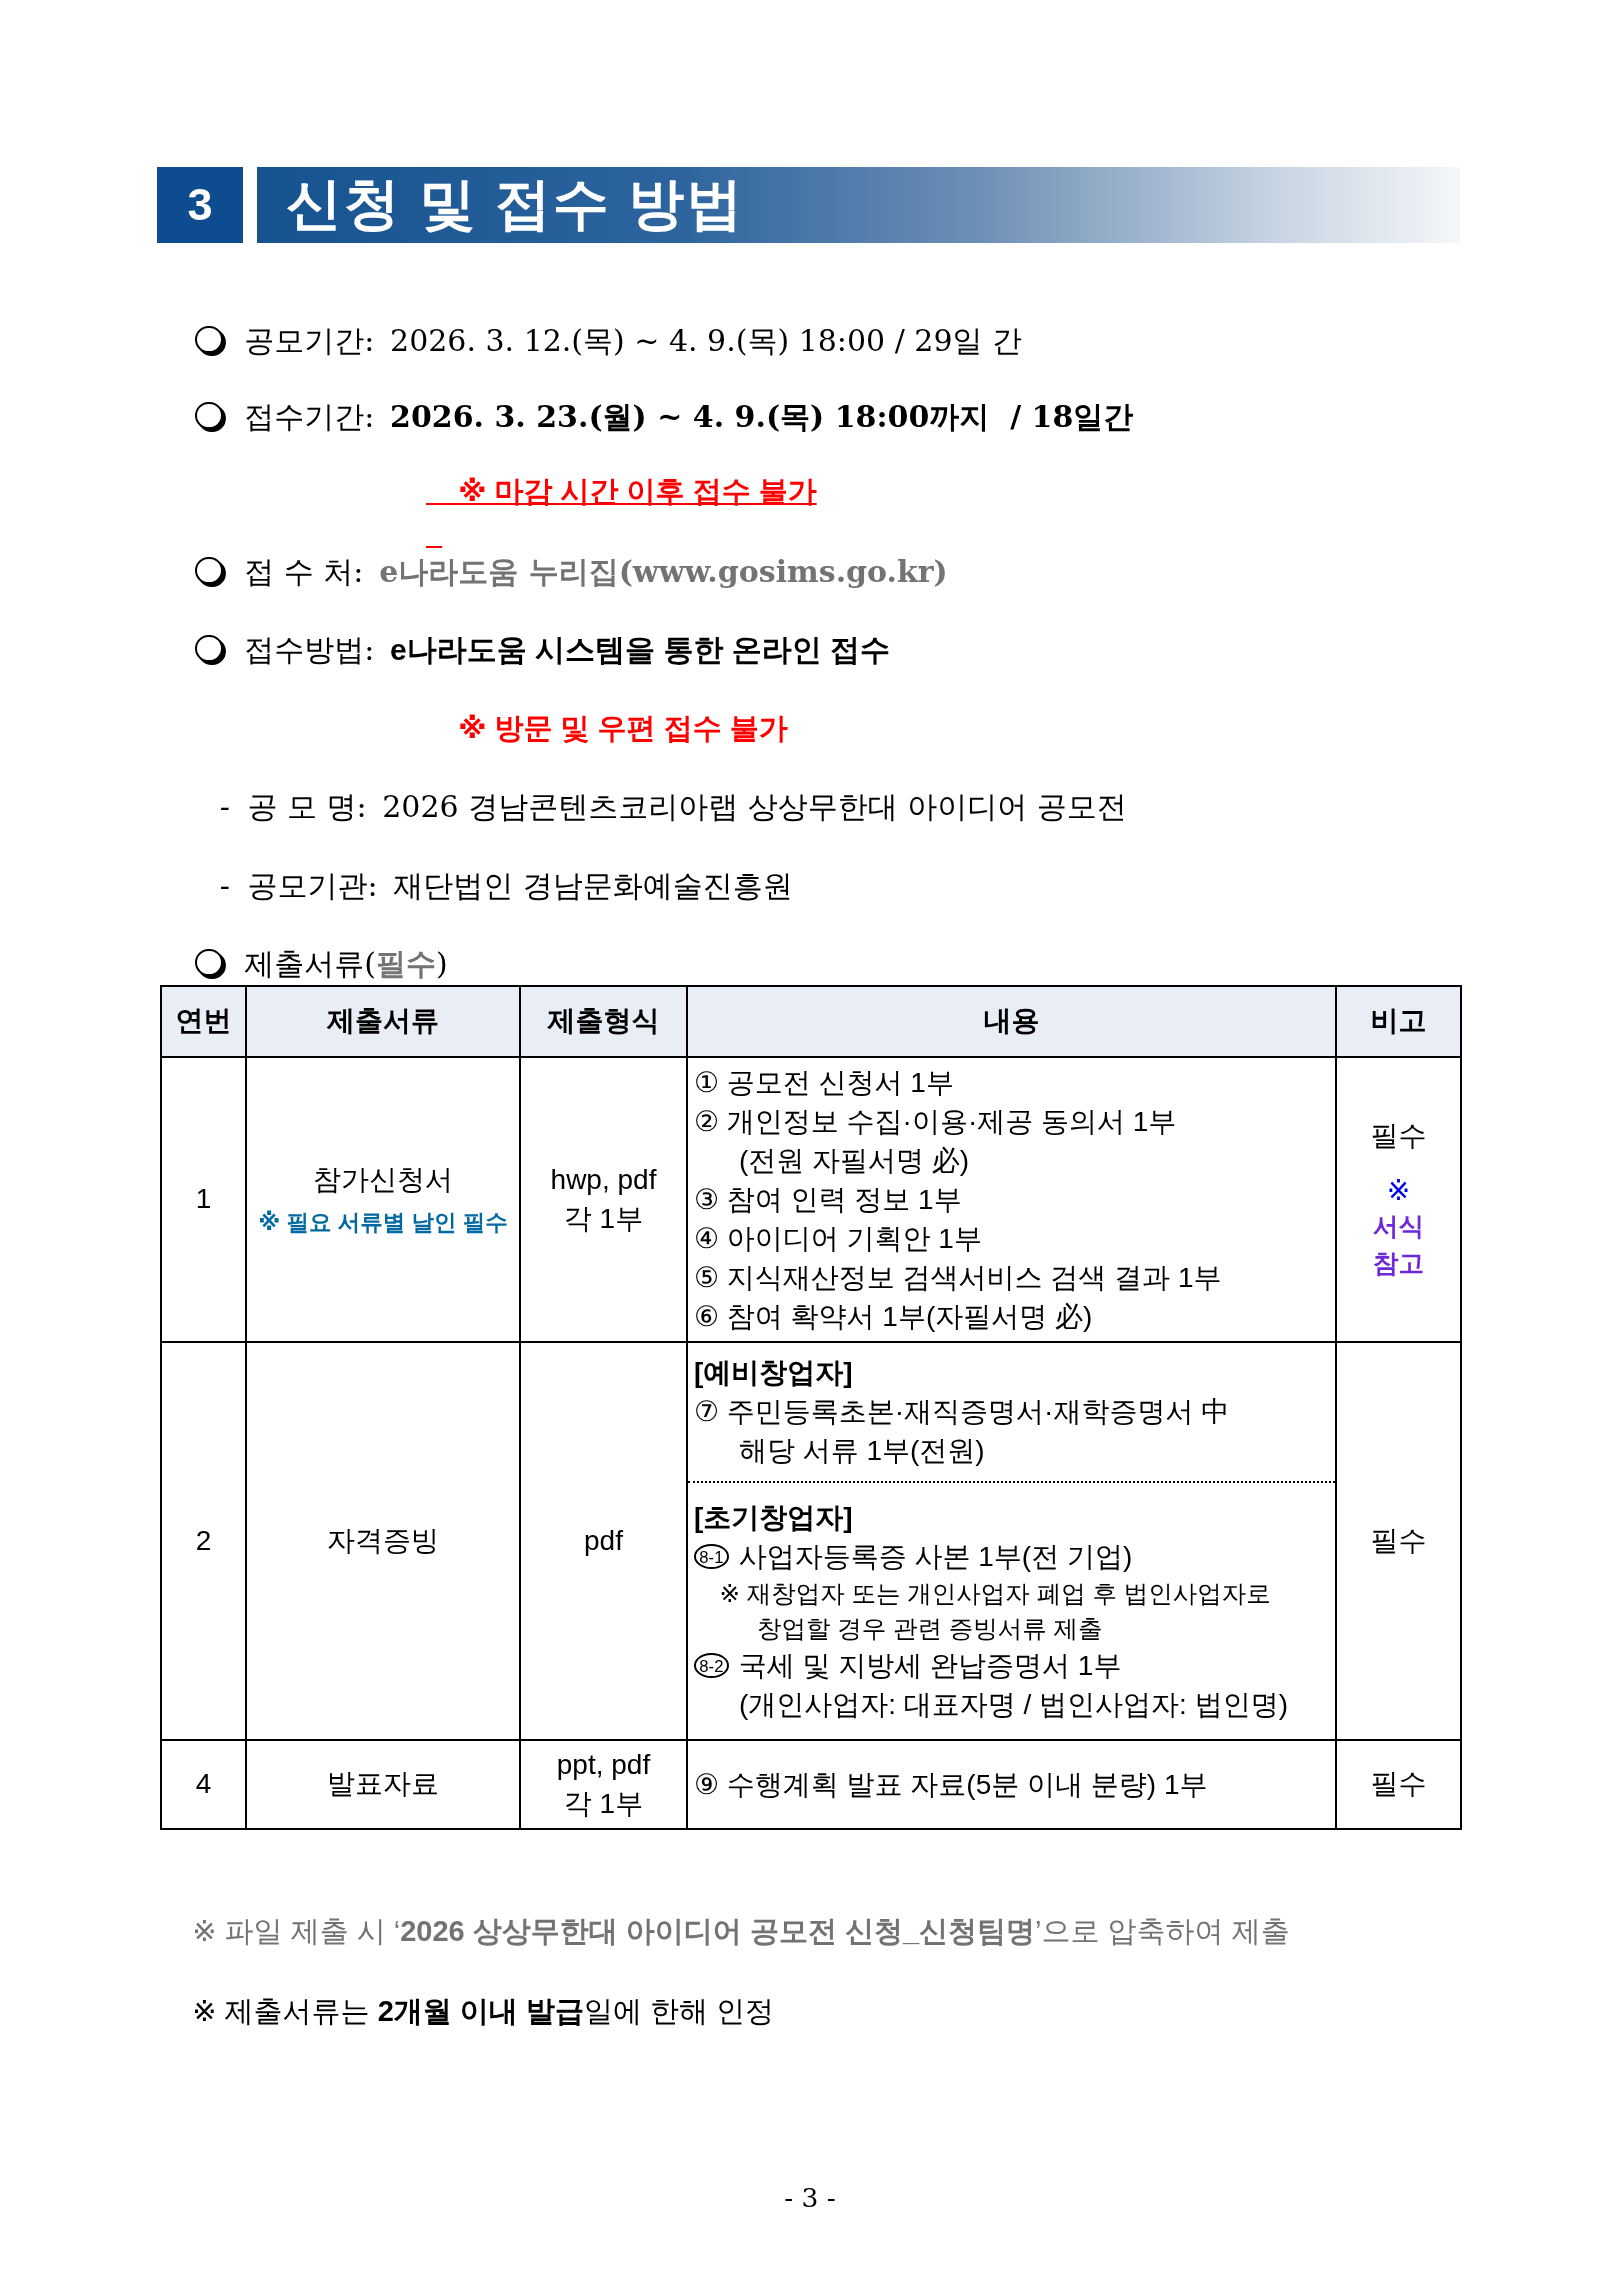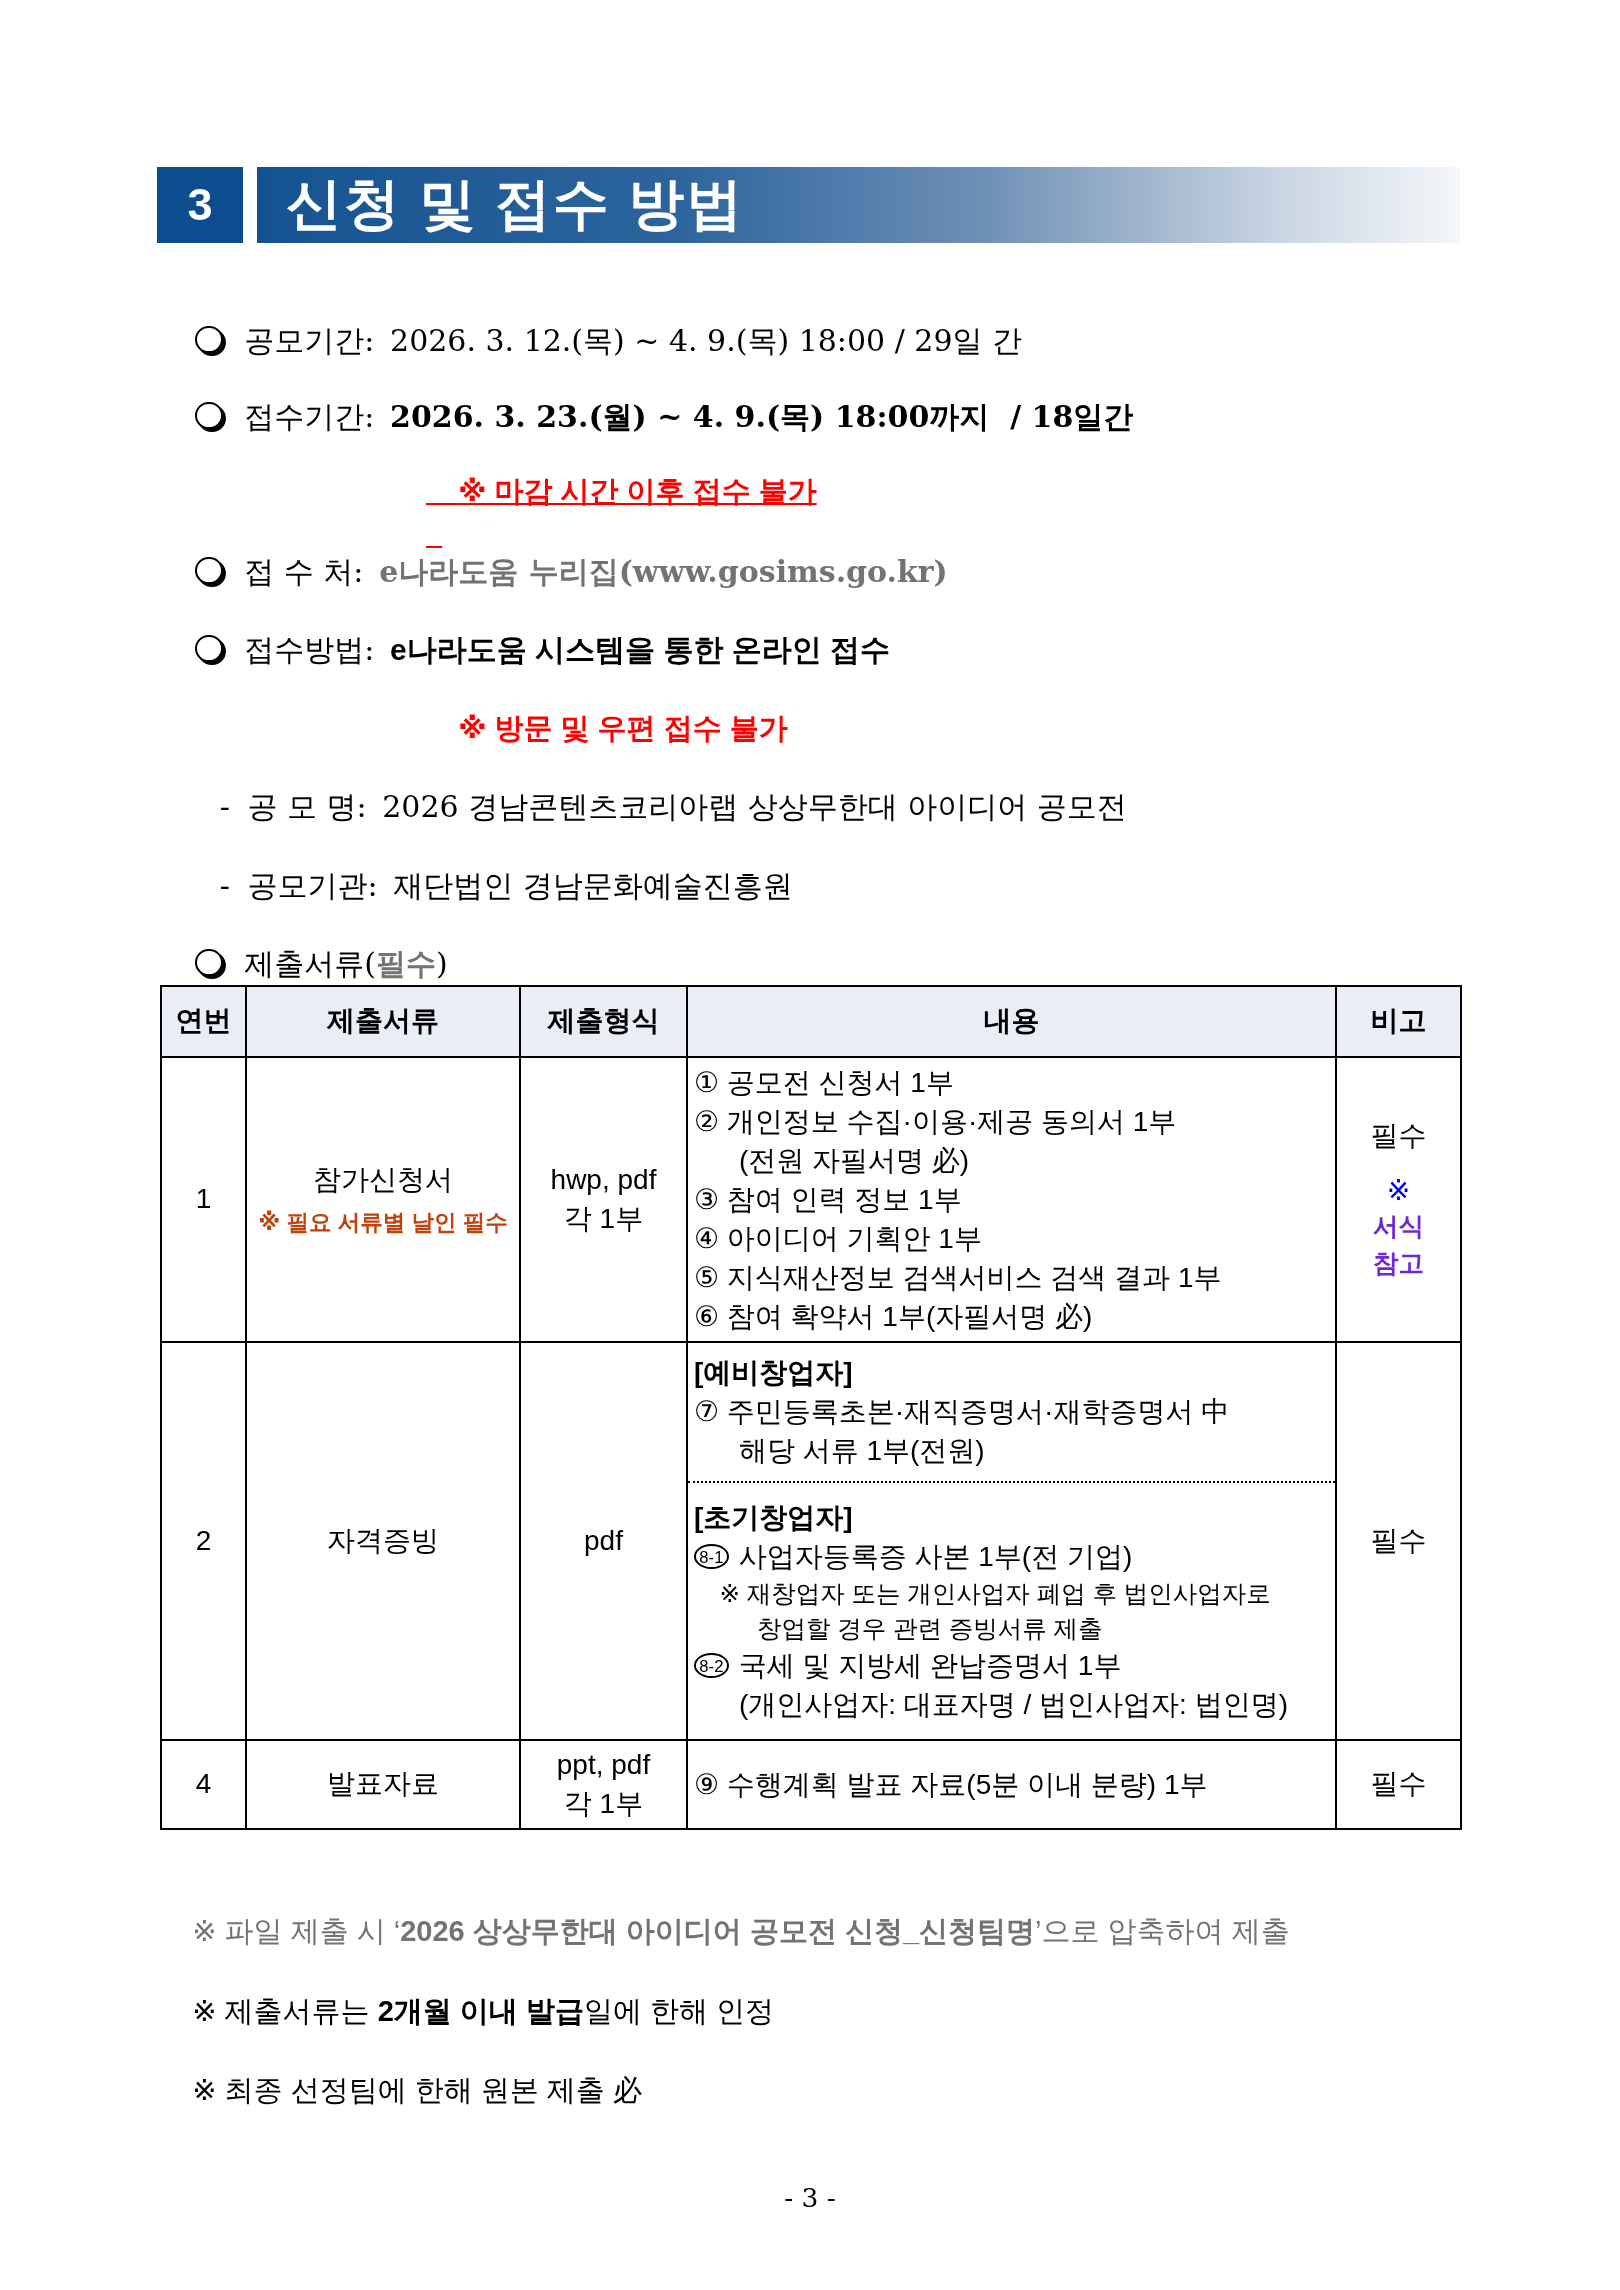--- a/index.html
+++ b/index.html
@@ -35,21 +35,21 @@
   table.doc th,table.doc td{border:2px solid #000;vertical-align:middle;padding:3.9px 5.9px;}
   table.doc th{background:#e9eef6;font-weight:bold;height:61px;}
   td.center{text-align:center;}
   td.c-content{text-align:left;padding:9.8px 7.8px 9.8px 21.6px;}
   .cline{line-height:39px;white-space:pre-wrap;}
   .cline.small{font-size:24.5px;line-height:35px;}
   .ind1{padding-left:45px;}
   .ind2{padding-left:25.5px;}
   .ind3{padding-left:63px;}
   .heading{font-weight:bold;line-height:39px;}
-  .doc-note{font-size:22.5px;font-weight:bold;color:#c2410c;margin-top:7.8px;}
+  .doc-note{font-size:22.5px;font-weight:bold;color:#0369a1;margin-top:7.8px;}
   .fmt{line-height:39px;}
   .remark-mark{color:#0000ee;margin-top:17.6px;line-height:35px;}
   .remark-sub{color:#6d28d9;font-weight:bold;font-size:25.5px;line-height:37px;}
   .oval{display:inline-block;min-width:35px;height:25.5px;border:2px solid #000;border-radius:50%;
         font-size:16.7px;line-height:23.5px;text-align:center;margin-right:9.8px;vertical-align:2.9px;
         padding:0 2px;box-sizing:border-box;font-weight:normal;}
   tr.r2a td.c-content{border-bottom:2px dotted #000;}
   tr.r2b td.c-content{border-top:2px dotted #000;}
 
   
@@ -188,20 +188,17 @@
     </table>
 
   <div class="fnote blue" style="top:1870px;">
     <span>※ 파일 제출 시 ‘</span><span class="bold">2026 상상무한대 아이디어 공모전 신청_신청팀명</span><span>’으로 압축하여 제출</span>
   </div>
 
   <div class="fnote" style="top:1950px;">
     <span>※ 제출서류는 </span><span class="bold">2개월 이내 발급</span><span>일에 한해 인정</span>
   </div>
 
-  <div class="fnote" style="top:2029px;">
-    <span>※ 최종 선정팀에 한해 원본 제출 必</span>
-  </div>
 
   <div class="footer">- 3 -</div>
 
 </div>
 
 
 </body></html>

